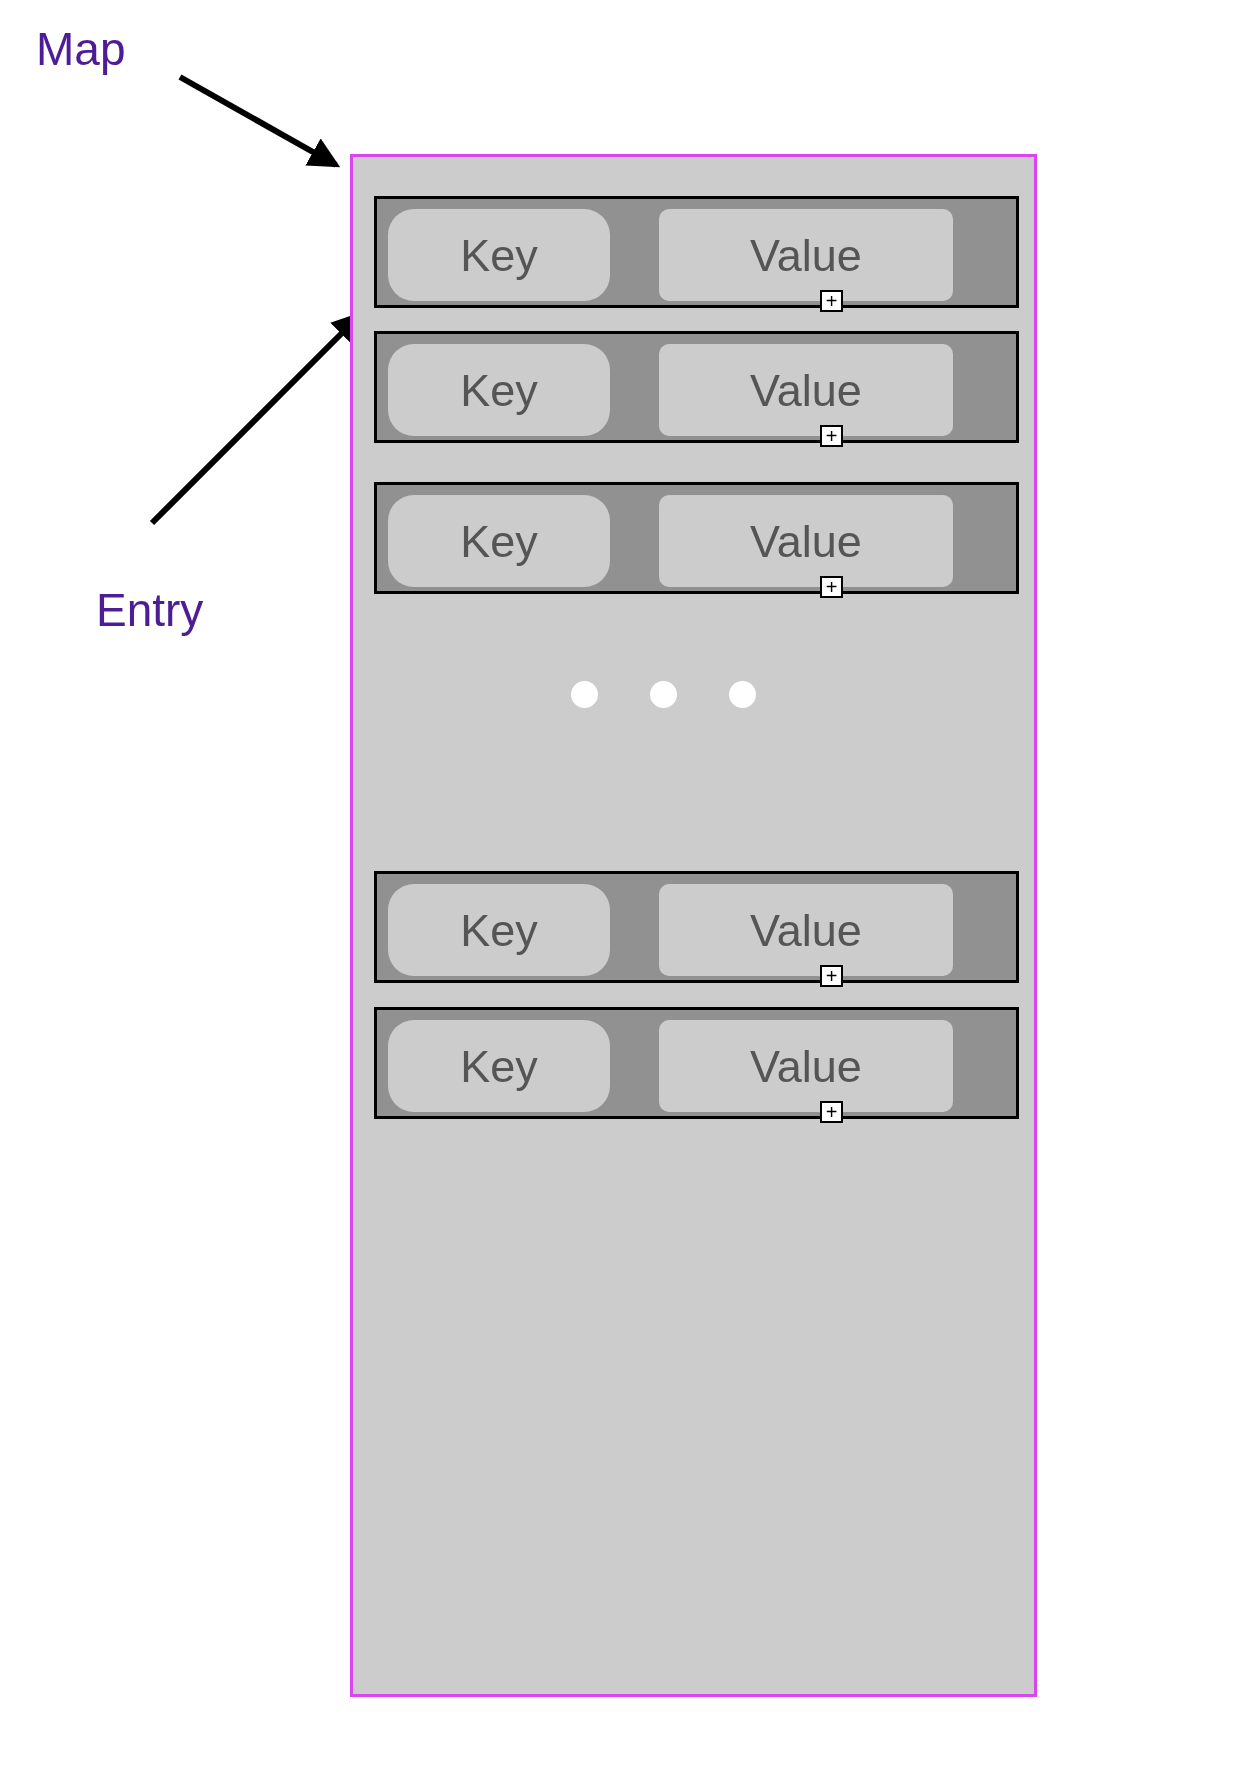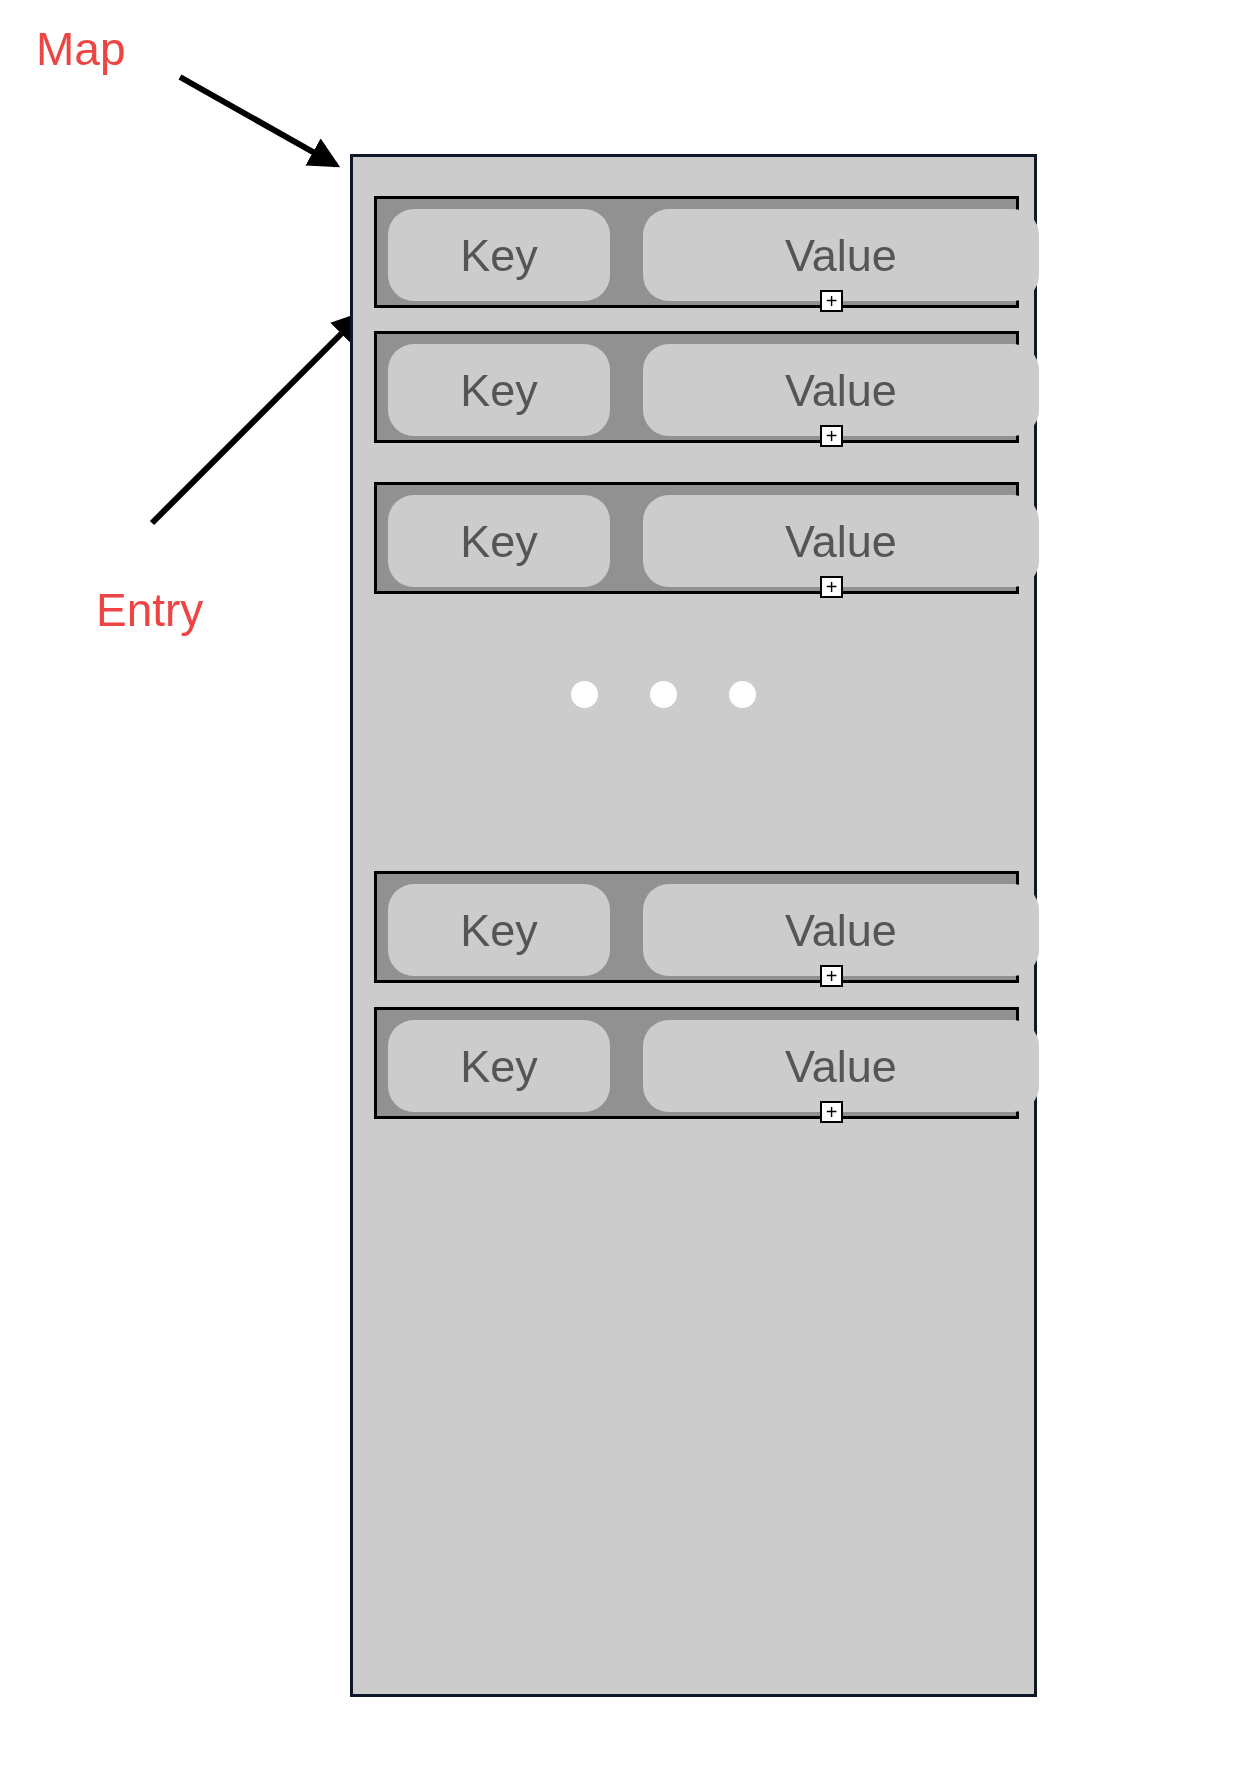--- a/index.html
+++ b/index.html
@@ -18,21 +18,21 @@
   #canvas {
     position: absolute;
     left: 0; top: 0;
     width: 1246px;
     height: 1776px;
   }
 
   
   .anno-label {
     position: absolute;
-    color: #ef4444;
+    color: #4c1d95;
     font-size: 46px;
     line-height: 46px;
     white-space: nowrap;
     font-family: "Liberation Sans", sans-serif;
   }
   #label-map   { left: 36px;  top: 26px;  }
   #label-entry { left: 96px;  top: 552px; margin-top: 35px; }
 
   
   #arrows {
@@ -44,21 +44,21 @@
   }
 
   
   #map-container {
     position: absolute;
     left: 350px;
     top: 154px;
     width: 687px;
     height: 1543px;
     background: #cccccc;
-    border: 3px solid #0f172a;
+    border: 3px solid #d946ef;
     box-sizing: border-box;
   }
 
   
   .entry {
     position: absolute;
     left: 21px;
     width: 645px;
     height: 112px;
     background: #919191;
@@ -79,21 +79,21 @@
     border-radius: 26px;
     display: flex;
     align-items: center;
     justify-content: center;
     color: #555555;
     font-size: 45px;
     line-height: 45px;
     font-family: "Liberation Sans", sans-serif;
   }
   .pill-key   { left: 11px;  width: 222px; }
-  .pill-value { left: 266px; width: 396px; }
+  .pill-value { left: 282px; width: 294px; border-radius: 10px; }
 
   
   .plus-marker {
     position: absolute;
     left: 443px;
     top: 91px;
     width: 23px;
     height: 22px;
     background: #ffffff;
     border: 2.5px solid #000000;

